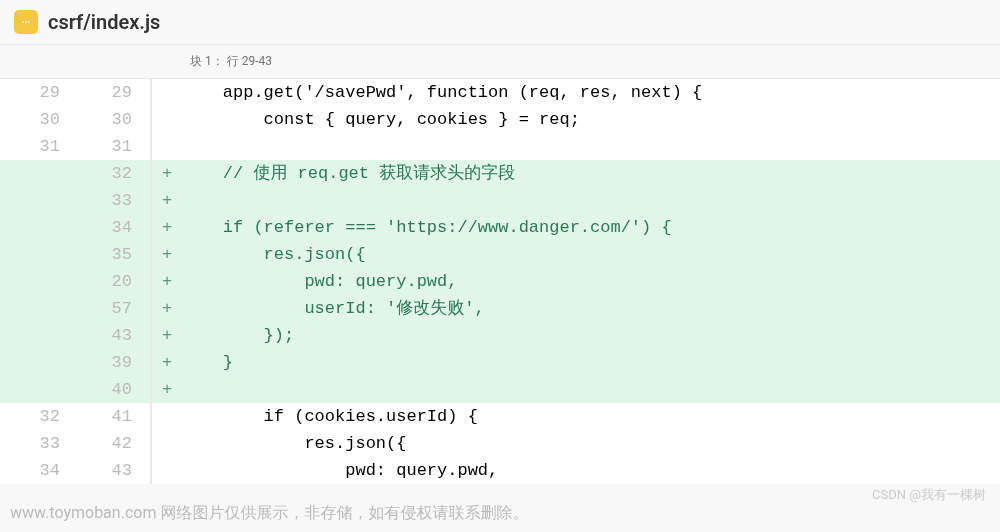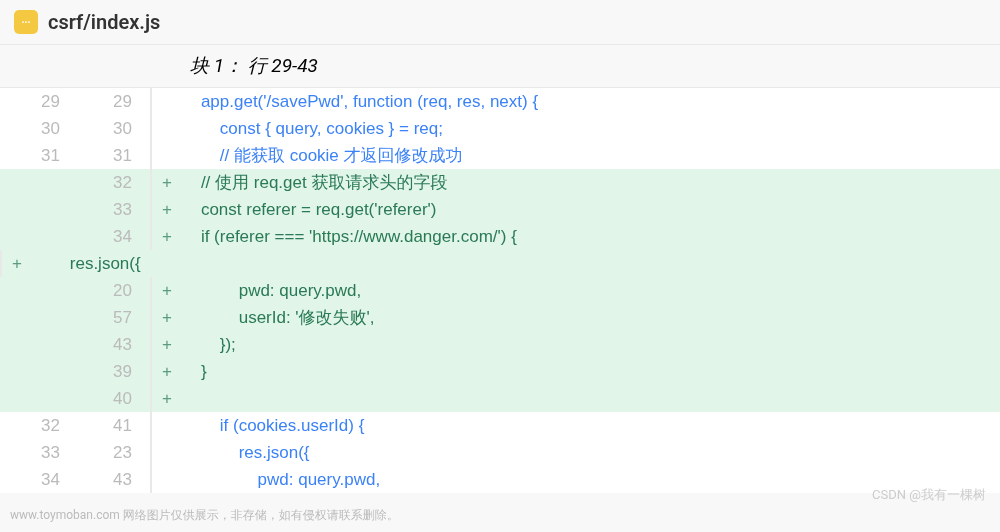--- a/index.html
+++ b/index.html
@@ -42,31 +42,30 @@
     }
     .hunk-header {
       display: flex;
       background: #f8f8f8;
       padding: 8px 0;
       border-bottom: 1px solid #e8e8e8;
       border-top: 1px solid #e8e8e8;
     }
     .hunk-label {
       margin-left: 190px;
-      color: #000000;
-      font-size: 19px;
-      font-style: italic;
+      color: #737373;
+      font-size: 12px;
     }
     .diff-body {
       background: white;
       border-left: 0;
     }
     .line {
       display: flex;
-      font-family: Liberation Sans, sans-serif;
+      font-family: Liberation Mono, monospace;
       font-size: 17px;
       line-height: 27px;
     }
     .line-num {
       width: 78px;
       text-align: right;
       padding-right: 18px;
       color: #bbb;
       user-select: none;
       flex-shrink: 0;
@@ -80,33 +79,33 @@
       flex-shrink: 0;
     }
     .marker {
       width: 30px;
       text-align: center;
       flex-shrink: 0;
       color: #5a9c7c;
     }
     .code {
       white-space: pre;
-      color: #3b82f6;
+      color: #000000;
     }
     .added {
       background: #e1f5e9;
     }
     .added .code {
       color: #2a7a55;
     }
     .footer-text {
       position: absolute;
       bottom: 8px;
       left: 10px;
-      font-size: 12px;
+      font-size: 16px;
       color: #bbb;
     }
     .watermark {
       position: absolute;
       bottom: 28px;
       right: 14px;
       font-size: 13px;
       color: #ccc;
     }
     .divider-vert {
@@ -150,50 +149,52 @@
       <div class="marker"></div>
       <div class="code">        const { query, cookies } = req;</div>
     </div>
     <div class="line">
       <div class="gutter-wrap">
         <div class="line-num">31</div>
         <div class="line-num2">31</div>
       </div>
       <div class="divider-vert"></div>
       <div class="marker"></div>
-      <div class="code">        // 能获取 cookie 才返回修改成功</div>
     </div>
     <div class="line added">
       <div class="gutter-wrap">
         <div class="line-num"></div>
         <div class="line-num2">32</div>
       </div>
       <div class="divider-vert"></div>
       <div class="marker">+</div>
       <div class="code">    // 使用 req.get 获取请求头的字段</div>
     </div>
     <div class="line added">
       <div class="gutter-wrap">
         <div class="line-num"></div>
         <div class="line-num2">33</div>
       </div>
       <div class="divider-vert"></div>
       <div class="marker">+</div>
-      <div class="code">    const referer = req.get('referer')</div>
     </div>
     <div class="line added">
       <div class="gutter-wrap">
         <div class="line-num"></div>
         <div class="line-num2">34</div>
       </div>
       <div class="divider-vert"></div>
       <div class="marker">+</div>
       <div class="code">    if (referer === 'https://www.danger.com/') {</div>
     </div>
     <div class="line added">
+      <div class="gutter-wrap">
+        <div class="line-num"></div>
+        <div class="line-num2">35</div>
+      </div>
       <div class="divider-vert"></div>
       <div class="marker">+</div>
       <div class="code">        res.json({</div>
     </div>
     <div class="line added">
       <div class="gutter-wrap">
         <div class="line-num"></div>
         <div class="line-num2">20</div>
       </div>
       <div class="divider-vert"></div>
@@ -241,21 +242,21 @@
         <div class="line-num">32</div>
         <div class="line-num2">41</div>
       </div>
       <div class="divider-vert"></div>
       <div class="marker"></div>
       <div class="code">        if (cookies.userId) {</div>
     </div>
     <div class="line">
       <div class="gutter-wrap">
         <div class="line-num">33</div>
-        <div class="line-num2">23</div>
+        <div class="line-num2">42</div>
       </div>
       <div class="divider-vert"></div>
       <div class="marker"></div>
       <div class="code">            res.json({</div>
     </div>
     <div class="line">
       <div class="gutter-wrap">
         <div class="line-num">34</div>
         <div class="line-num2">43</div>
       </div>

